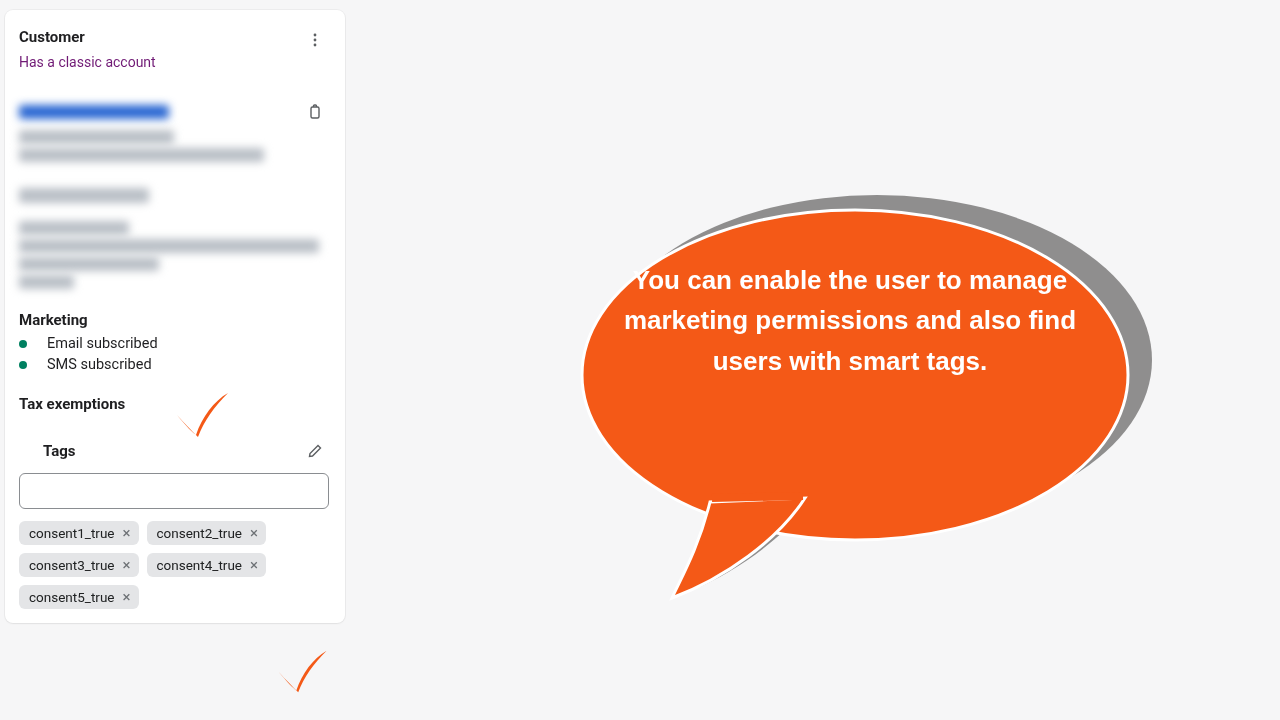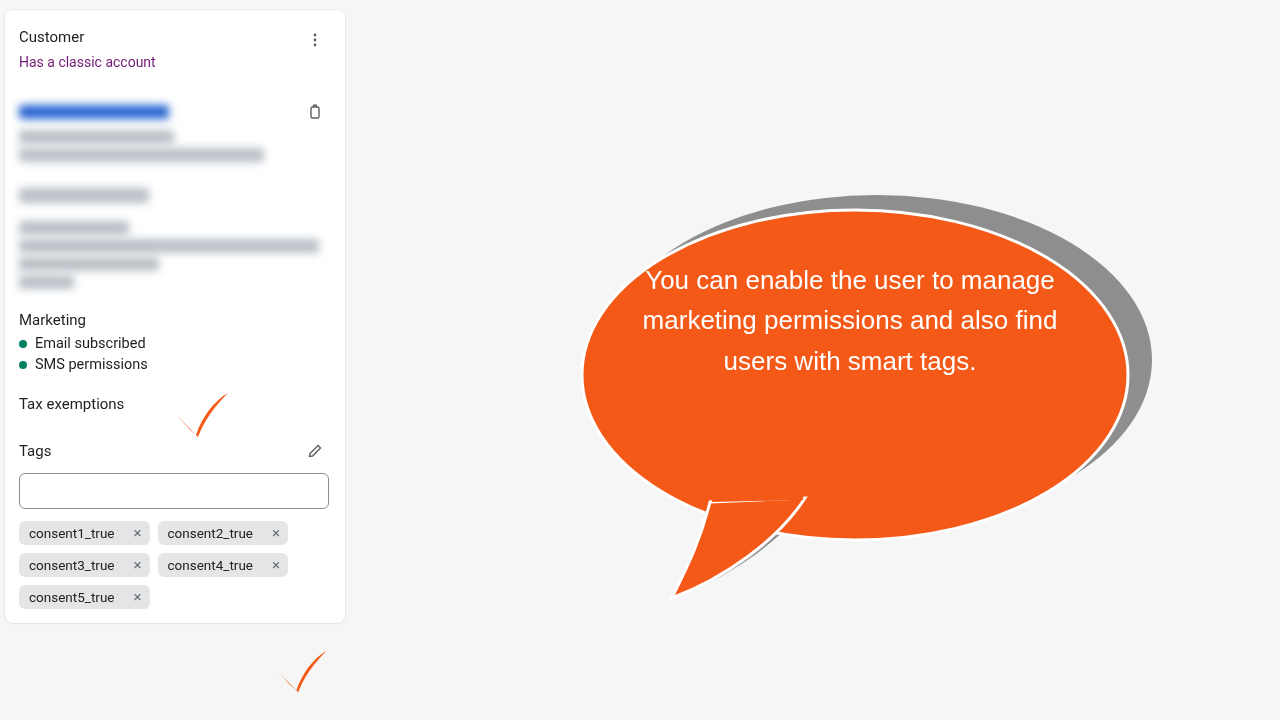--- a/index.html
+++ b/index.html
@@ -16,21 +16,21 @@
       left: 5px;
       top: 10px;
       width: 340px;
       background: #fff;
       border-radius: 8px;
       box-shadow: 0 0 0 1px rgba(0,0,0,.04), 0 1px 2px rgba(0,0,0,.05);
       padding: 16px 16px 14px 14px;
     }
     .card h4.section {
       font-size: 15px;
-      font-weight: 400;
+      font-weight: 700;
       color: #1f1f21;
       margin-bottom: 6px;
     }
     .sub {
       font-size: 14px;
       color: #701a75;
     }
     .gap { height: 18px; }
     .tiny-gap { height: 10px; }
     .row-top {
@@ -59,21 +59,21 @@
       background: #2866d2;
     }
     .clipboard-line {
       display: flex;
       align-items: center;
       justify-content: space-between;
     }
     .mk-row {
       display: flex;
       align-items: center;
-      gap: 8px;
+      gap: 20px;
       font-size: 14.5px;
       color: #1f1f21;
       margin: 4px 0;
     }
     .dot-green {
       width: 8px; height: 8px;
       border-radius: 50%;
       background: #008060;
       display: inline-block;
     }
@@ -94,21 +94,21 @@
       margin-top: 12px;
     }
     .tag {
       display: inline-flex;
       align-items: center;
       background: #e4e5e7;
       color: #202223;
       border-radius: 6px;
       font-size: 13.5px;
       padding: 4px 4px 4px 10px;
-      gap: 15px;
+      gap: 4px;
     }
     .tag .x {
       width: 16px; height: 16px;
       display: inline-flex;
       align-items: center; justify-content: center;
       color: #6d7175;
       cursor: pointer;
       font-size: 15px;
       line-height: 1;
     }
@@ -134,21 +134,21 @@
     }
     .bubble-text {
       position: absolute;
       left: 40px;
       top: 60px;
       width: 460px;
       text-align: center;
       color: #fff;
       font-family: Verdana, Geneva, sans-serif;
       font-size: 26px;
-      font-weight: 400;
+      font-weight: 700;
       line-height: 1.55;
     }
   </style>
 </head>
 <body>
 
 <div class="card">
 
   <div class="row-top">
     <h4 class="section">Customer</h4>
@@ -186,29 +186,29 @@
   <div class="blurred-line" style="width:55px;"></div>
 
   <div class="gap"></div>
   <h4 class="section">Marketing</h4>
   <div class="mk-row">
     <span class="dot-green"></span>
     <span>Email subscribed</span>
   </div>
   <div class="mk-row">
     <span class="dot-green"></span>
-    <span>SMS permissions</span>
+    <span>SMS subscribed</span>
   </div>
 
   <div class="gap"></div>
   <h4 class="section">Tax exemptions</h4>
 
   <div class="gap"></div>
   <div class="row-top">
-    <h4 class="section" style="margin-bottom:0;">Tags</h4>
+    <h4 class="section" style="margin-bottom:0;margin-left:24px;">Tags</h4>
     <div class="icon-btn">
       <svg width="16" height="16" viewBox="0 0 16 16" fill="none" stroke="currentColor" stroke-width="1.4">
           <path d="M11 2.5 l2.5 2.5 -8 8 -3 .5 .5 -3 z"></path>
         </svg>
     </div>
   </div>
   <input class="tags-input" type="text" style="">
 
   <div class="tag-list">
     <span class="tag">

